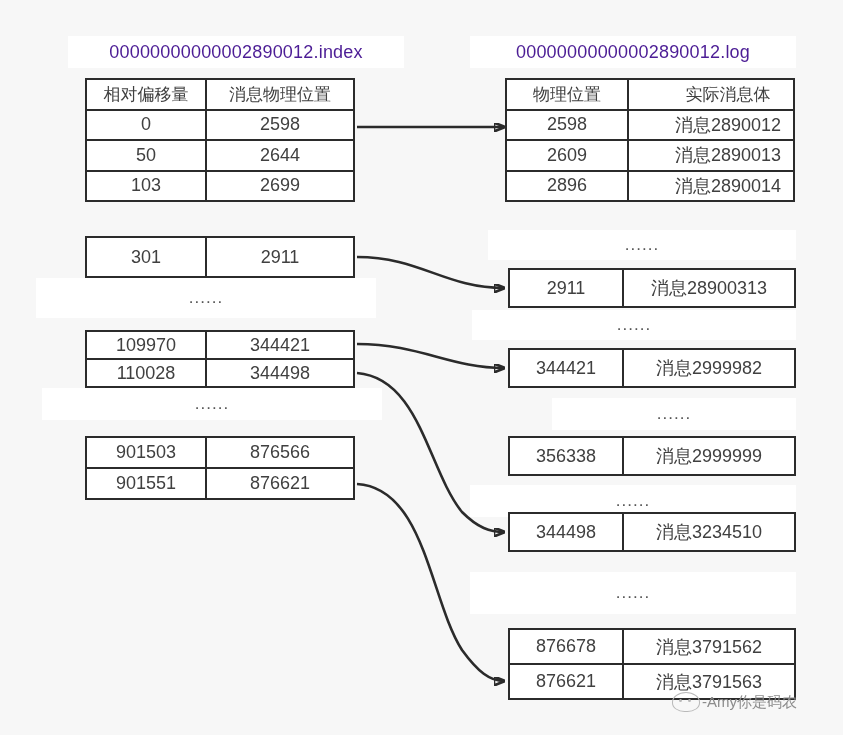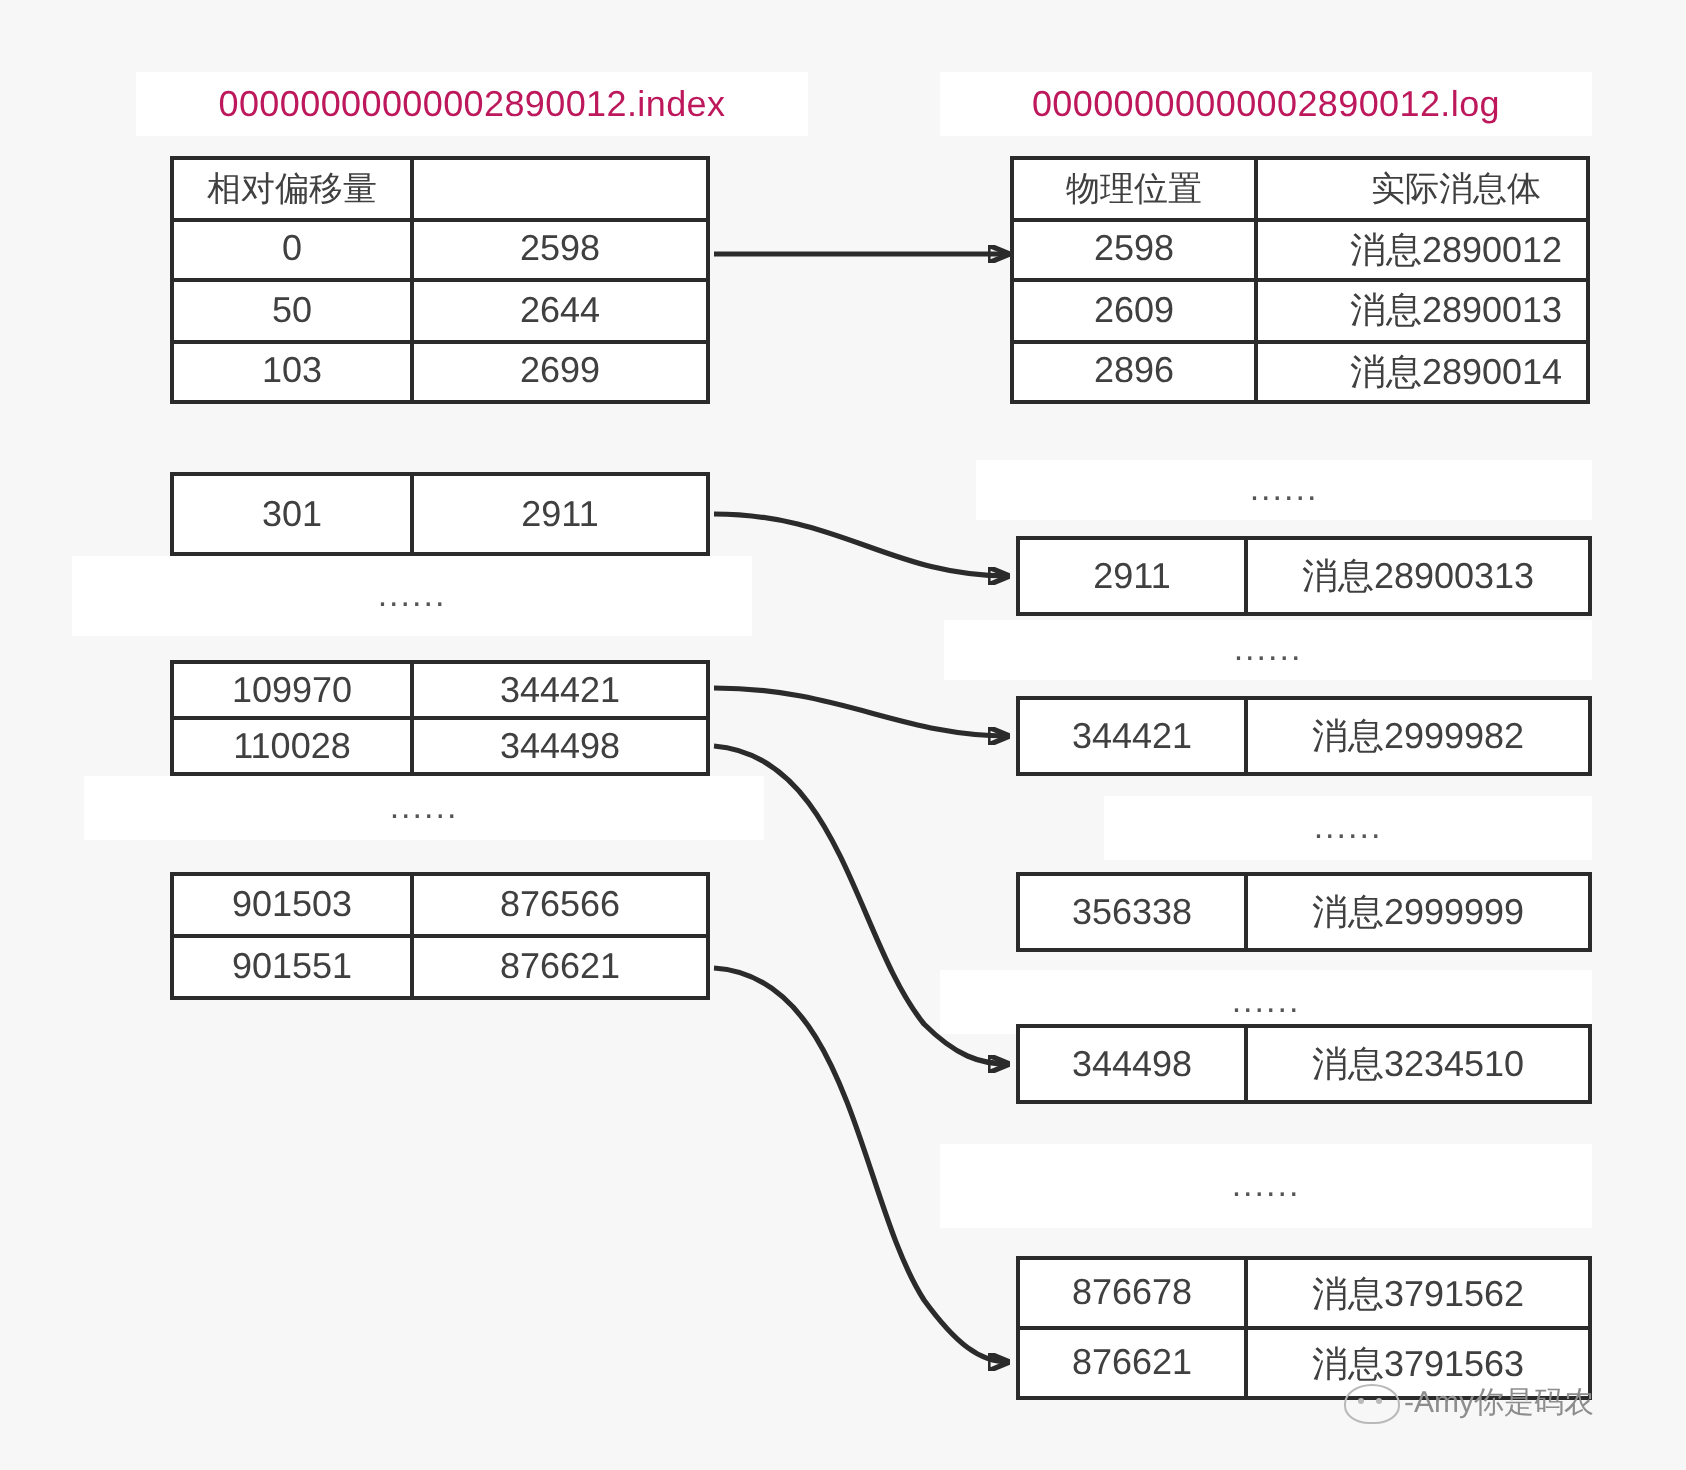--- a/index.html
+++ b/index.html
@@ -34,21 +34,21 @@
   }
 
   
   .caption {
     z-index: 4;
     display: flex;
     align-items: center;
     justify-content: center;
     font-size: 18px;
     letter-spacing: .2px;
-    color: #be185d;
+    color: #4c1d95;
     white-space: nowrap;
   }
 
   
   .ellipsis {
     z-index: 4;
     display: flex;
     align-items: center;
     justify-content: center;
     font-size: 17px;
@@ -159,20 +159,21 @@
   <div class="abs band" style="left:470px; top:485px; width:326px; height:32px;"></div>
   <div class="abs band" style="left:470px; top:572px; width:326px; height:42px;"></div>
 
   <div class="abs caption" style="left:68px; top:36px; width:336px; height:32px;">00000000000002890012.index</div>
 
   <div class="abs caption" style="left:470px; top:36px; width:326px; height:32px;">00000000000002890012.log</div>
 
   <div class="abs tbl idx" style="left:85px; top:78px; width:270px; height:124px;">
     <div class="row">
       <div class="cell hdr left-col">相对偏移量</div>
+      <div class="cell hdr right-col">消息物理位置</div>
     </div>
     <div class="row">
       <div class="cell left-col">0</div>
       <div class="cell right-col">2598</div>
     </div>
     <div class="row">
       <div class="cell left-col">50</div>
       <div class="cell right-col">2644</div>
     </div>
     <div class="row">

